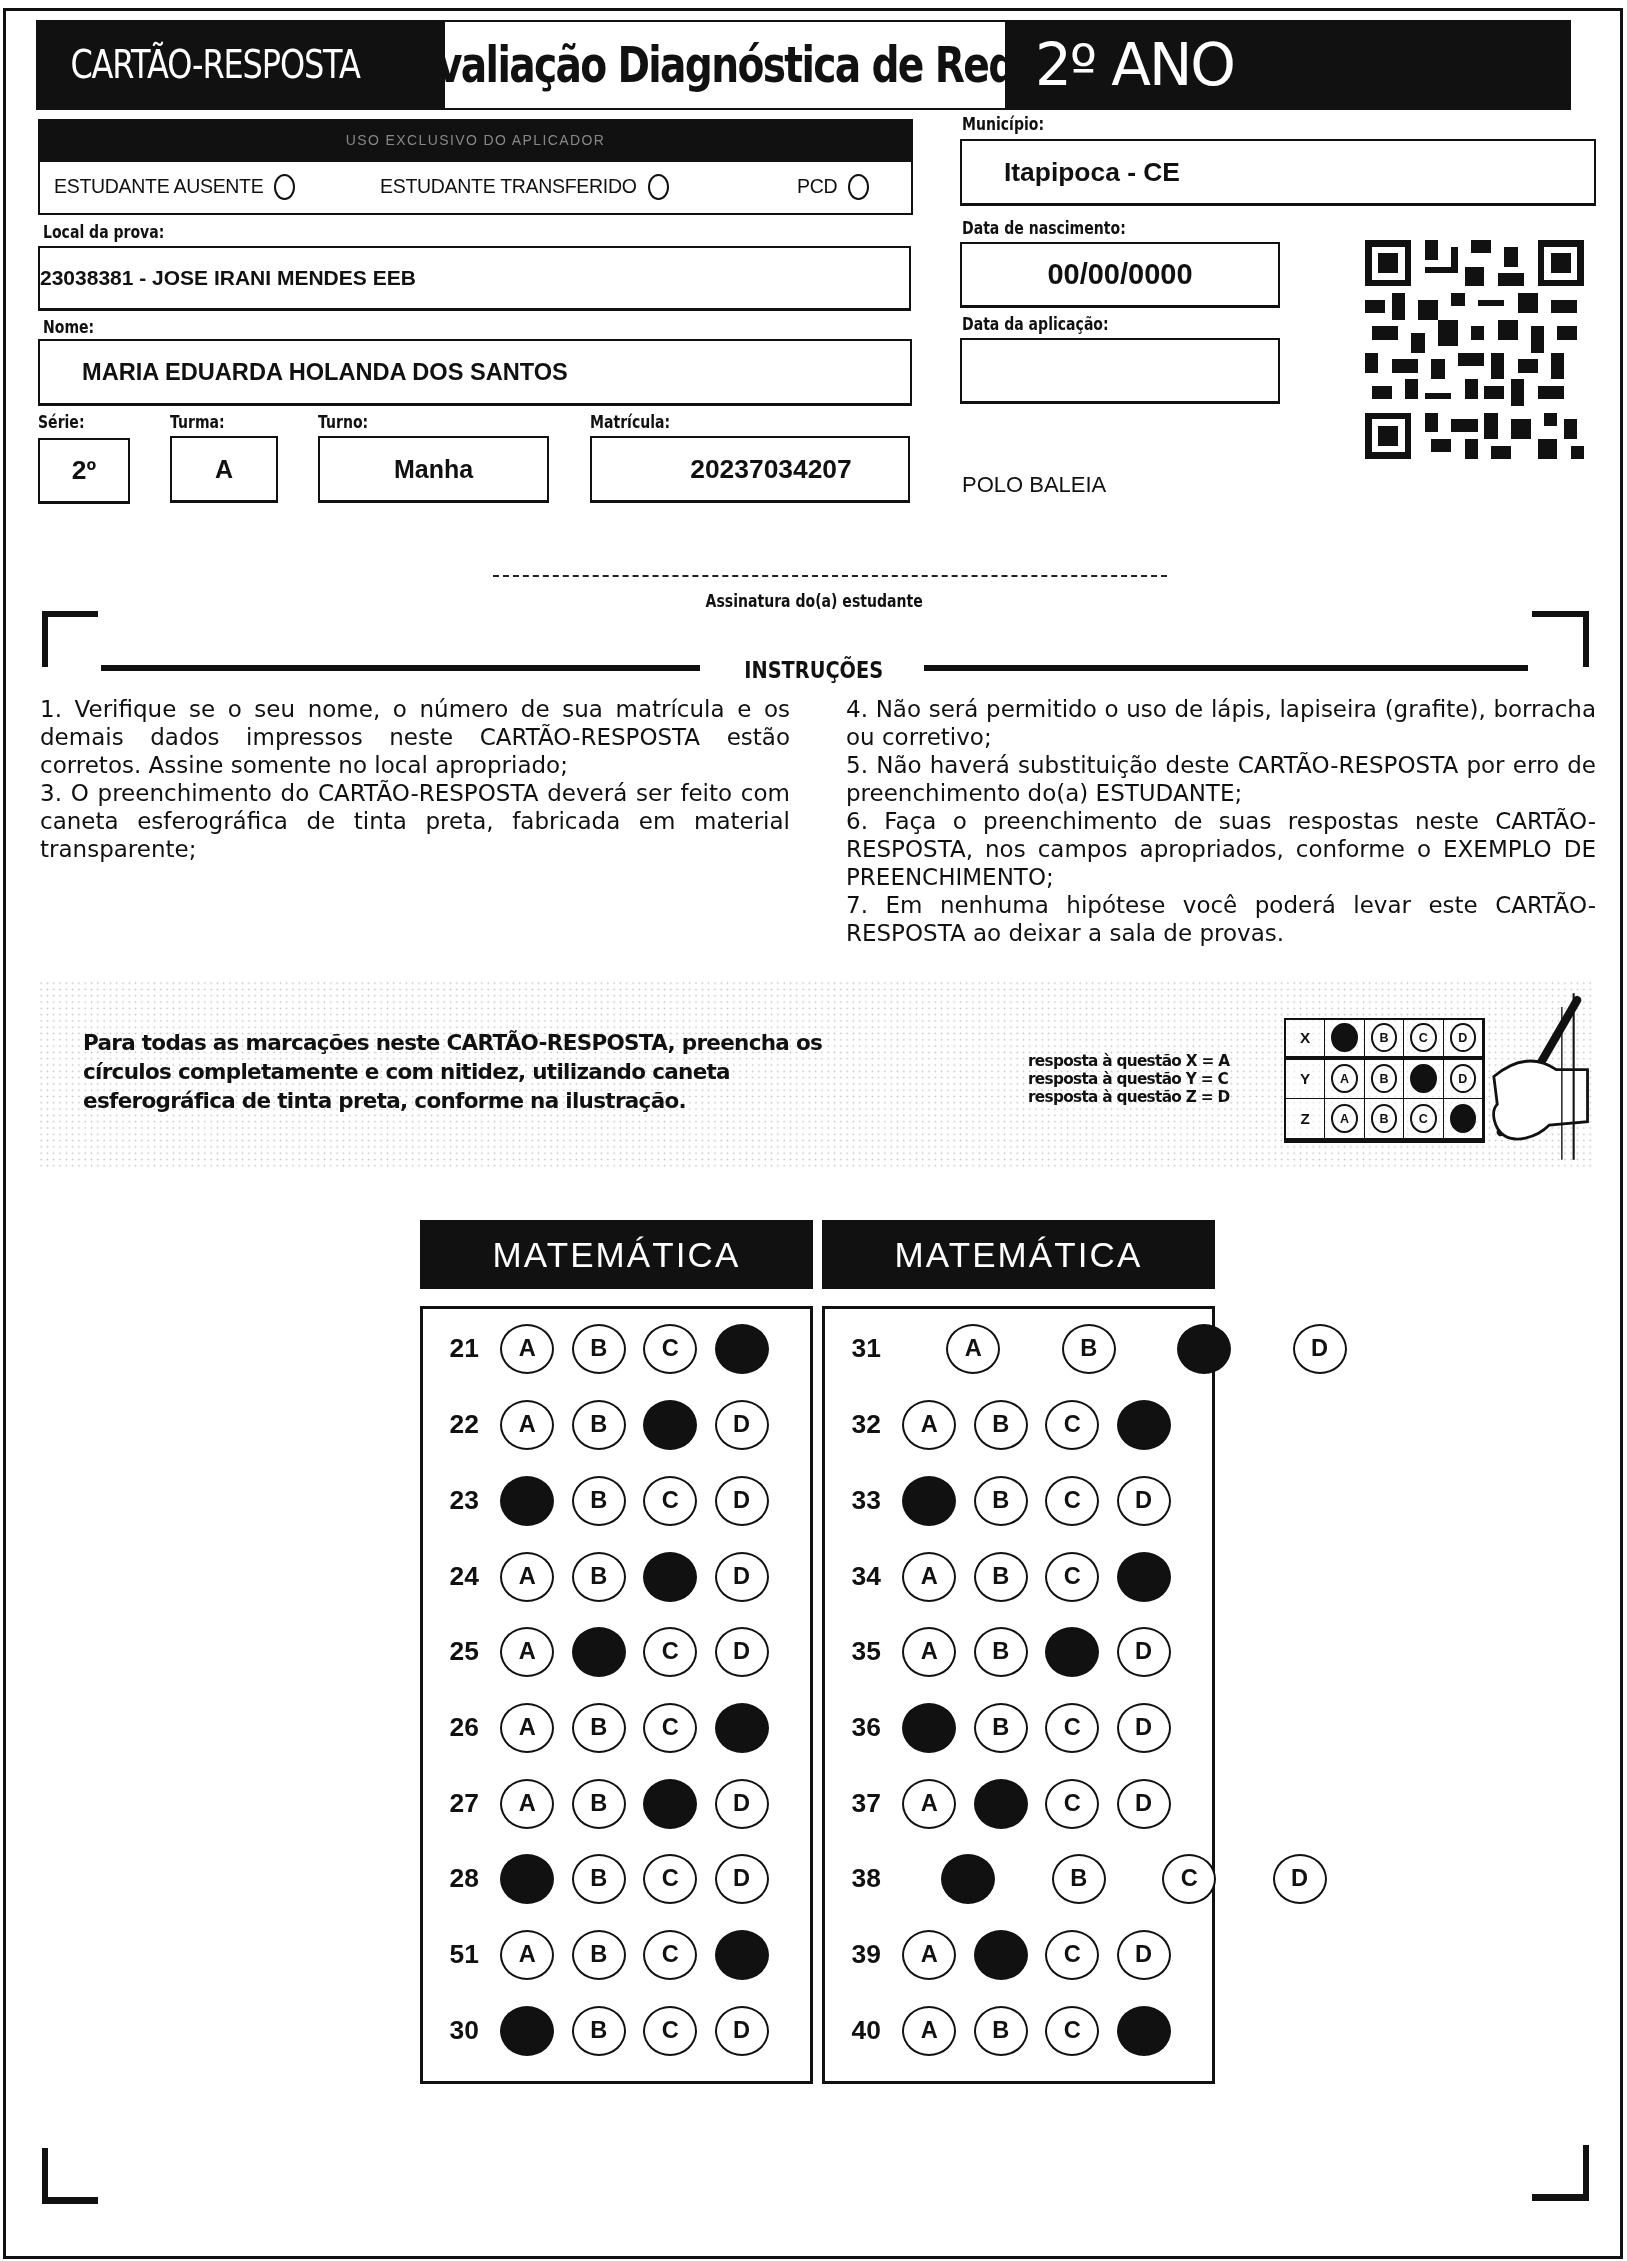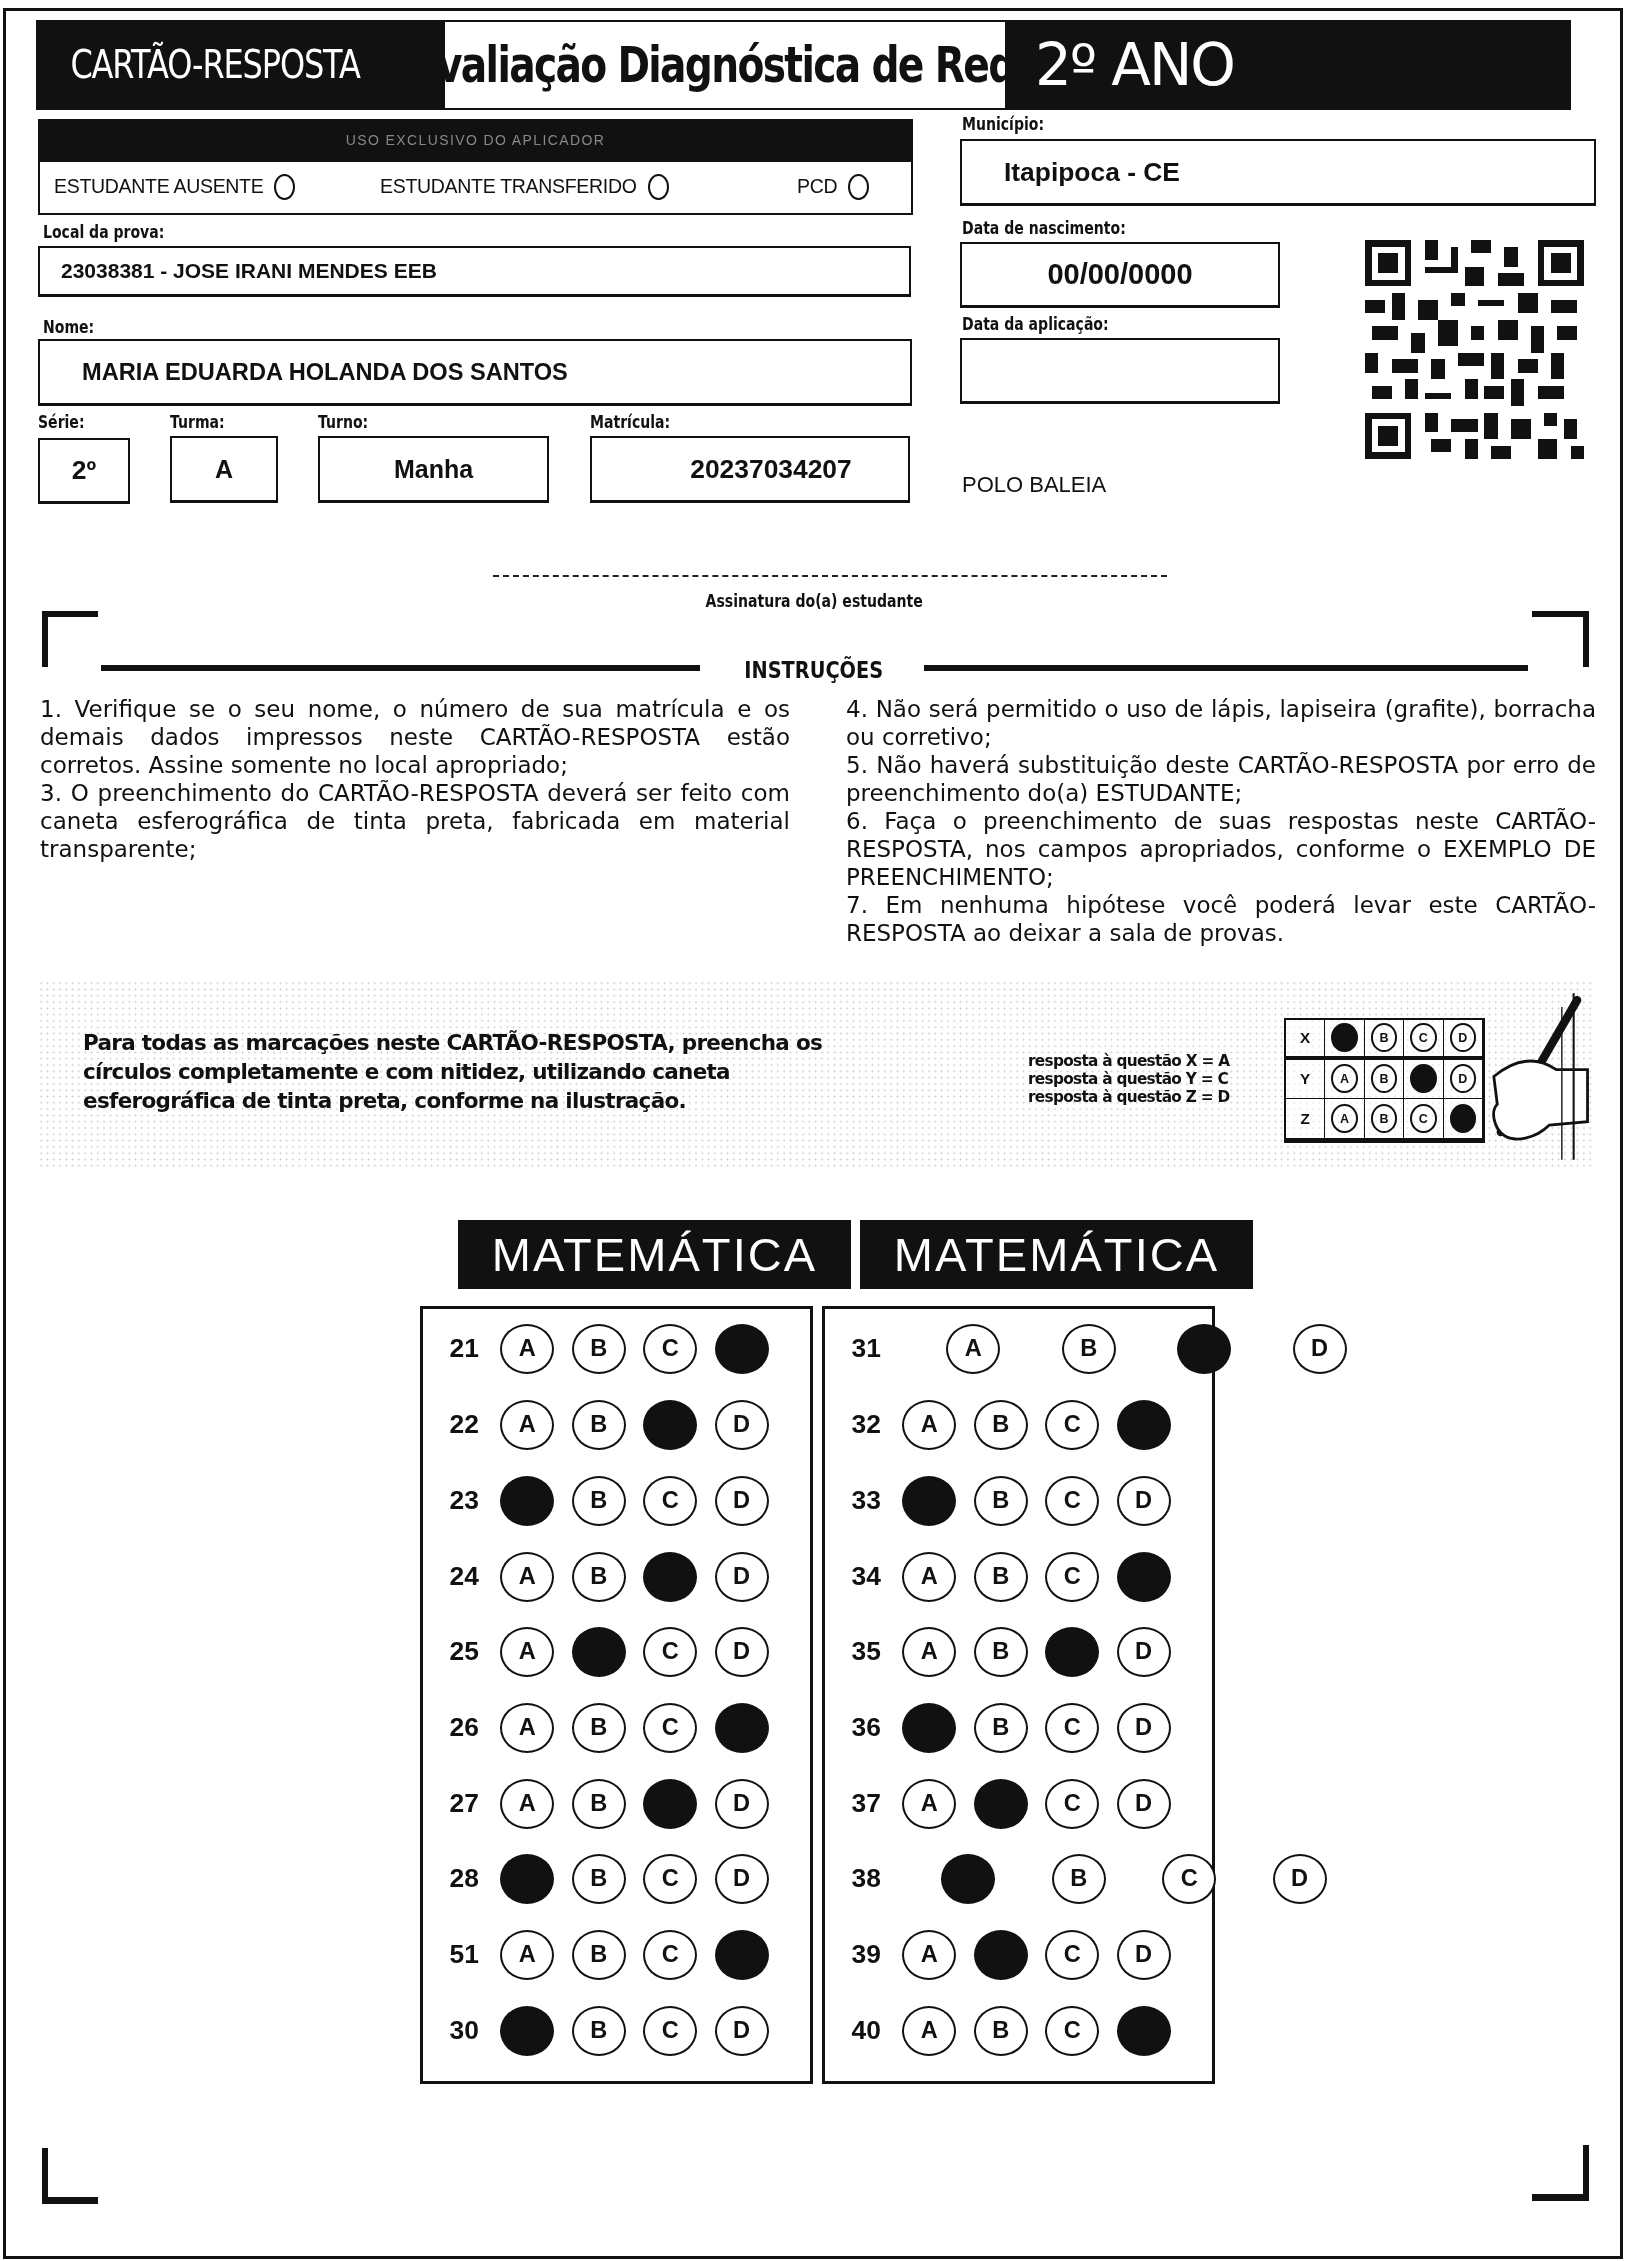--- a/index.html
+++ b/index.html
@@ -140,21 +140,21 @@
     width: 26.4px; height: 29px; border: 2.1px solid #111; border-radius: 50%;
     display: flex; align-items: center; justify-content: center; font-size: 12.5px; font-weight: bold;
   }
   .ex-bub.filled { background: #111; color: transparent; }
   .hand { position: absolute; left: 1473px; top: 993px; width: 118px; height: 167px; }
 
   
   .sec-head {
     position: absolute; top: 1220px; height: 69px; background: #111; color: #fff;
     display: flex; align-items: center; justify-content: center;
-    font-size: 47px; letter-spacing: 2.1px; margin-left: 38px;
+    font-size: 35px; letter-spacing: 2.1px;
   }
   .sec-box {
     position: absolute; top: 1306px; height: 778px;
     border: 3.5px solid #111;
   }
   .q-row {
     position: absolute; left: 0; height: 63px; display: flex; align-items: center;
   }
   .q-num {
     width: 60px; text-align: right; padding-right: 4.2px;
@@ -189,21 +189,21 @@
     <span class="lbl">ESTUDANTE TRANSFERIDO</span>
     <span class="circ"></span>
   </div>
   <div class="aplic-item" style="left:757px">
     <span class="lbl">PCD</span>
     <span class="circ"></span>
   </div>
 </div>
 
 <div class="field-label" style="left:43px; top:221px">Local da prova:</div>
-<div class="field-box" style="left:38px; top:246px; width:873px; height:51px; padding-left:21px; font-size:21px">
+<div class="field-box" style="left:38px; top:246px; width:873px; height:65px; font-size:21px">
   <span>23038381 - JOSE IRANI MENDES EEB</span>
 </div>
 
 <div class="field-label" style="left:43px; top:316px">Nome:</div>
 <div class="field-box" style="left:38px; top:339px; width:874px; height:67px; padding-left:42px; font-size:23.6px">
   <span>MARIA EDUARDA HOLANDA DOS SANTOS</span>
 </div>
 
 <div class="field-label" style="left:38px; top:411px">Série:</div>
 <div class="field-box" style="left:38px; top:438px; width:36px; height:66px; justify-content:center; width:92px; font-size:26.4px">

